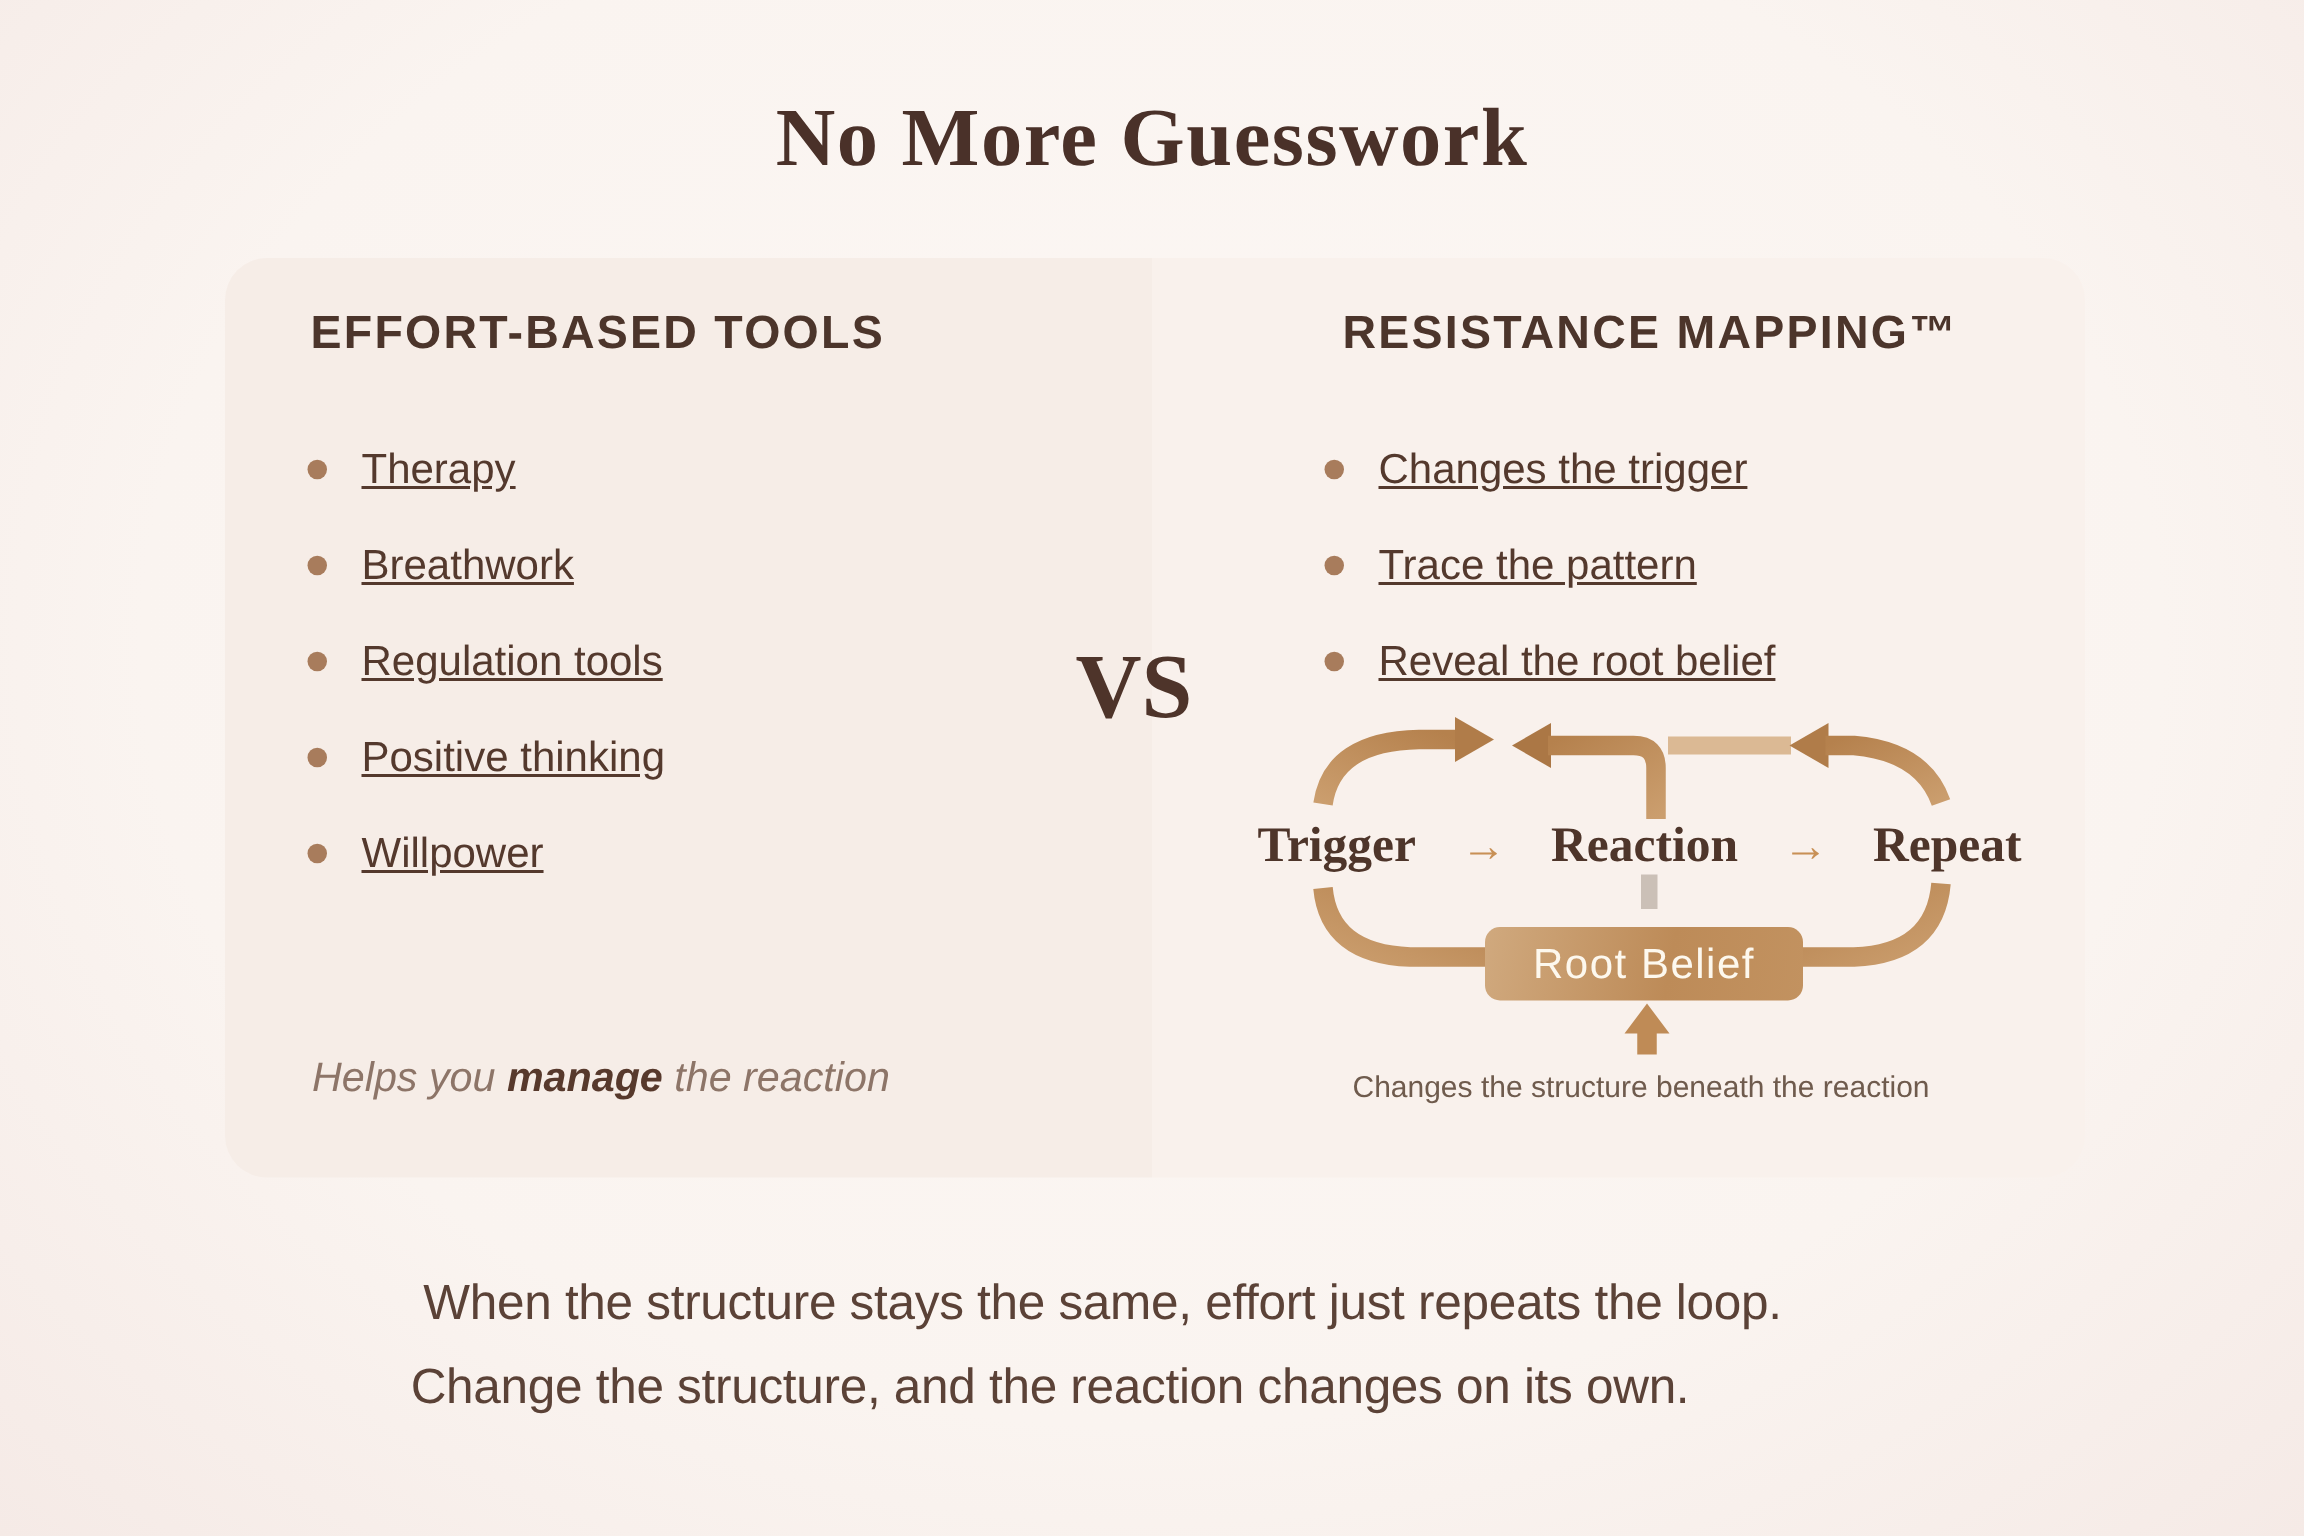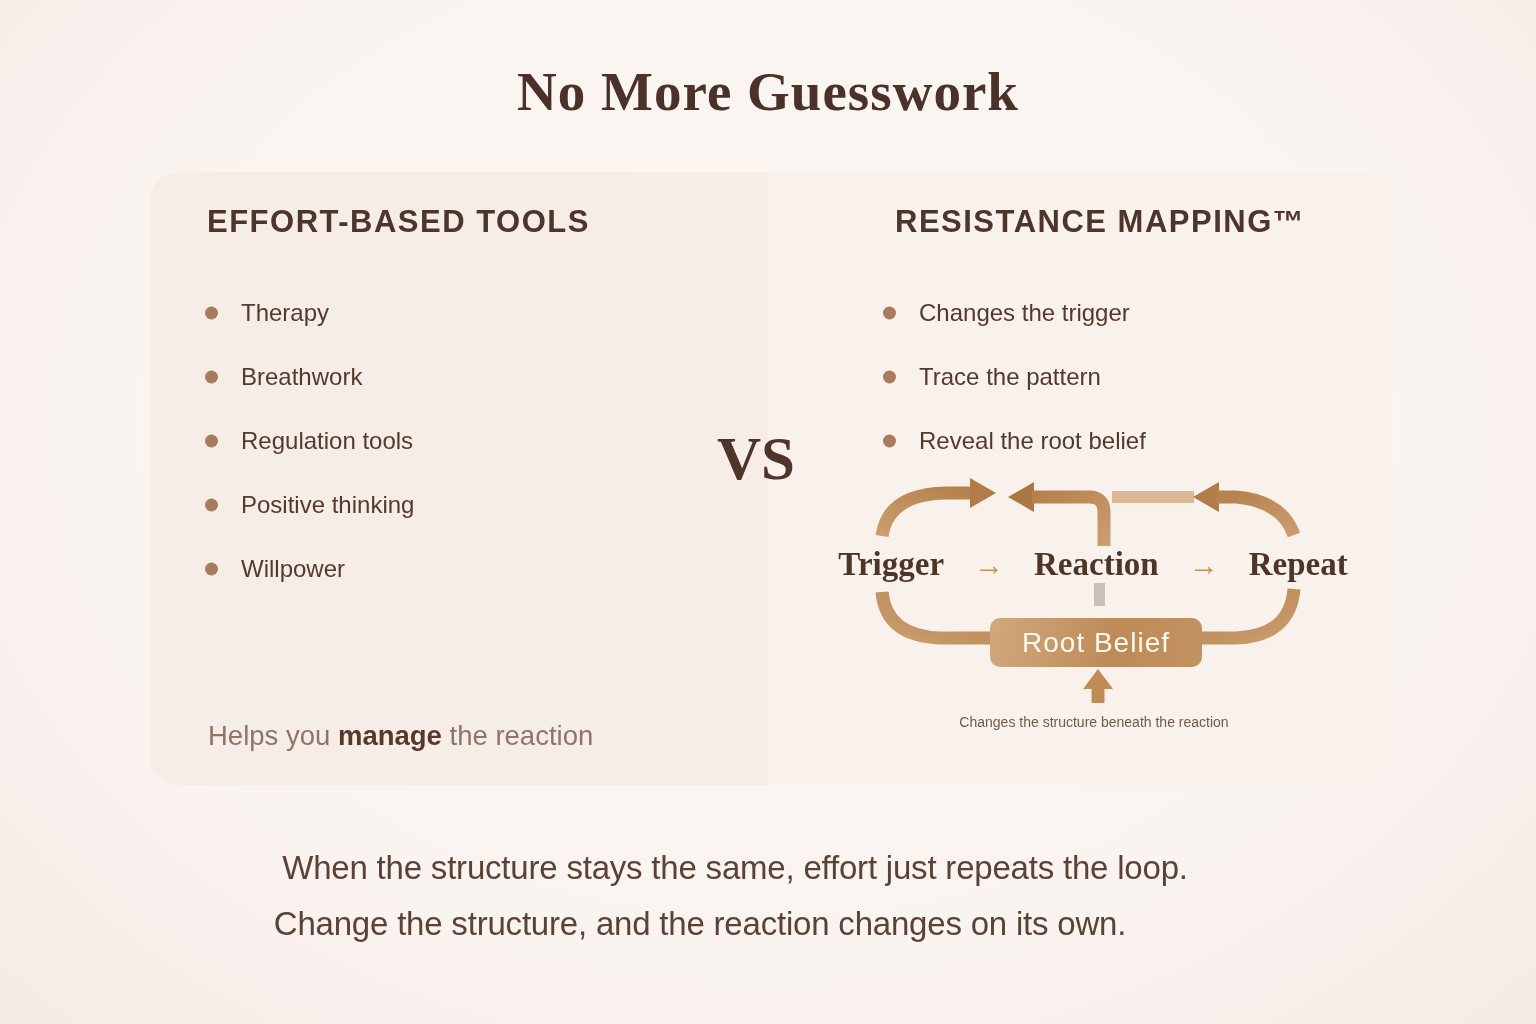--- a/index.html
+++ b/index.html
@@ -55,37 +55,39 @@
     list-style: none;
   }
   .card-left ul.bullet-list { left: 55px; }
   .card-right ul.bullet-list { left: 115px; }
   ul.bullet-list li {
     position: relative;
     height: 64px;
     display: flex;
     align-items: center;
     padding-left: 36px;
-    font-size: 24px;
+    font-size: 28px;
     color: #54392d;
+    text-decoration: underline;
   }
   ul.bullet-list li::before {
     content: "";
     position: absolute;
     left: 0; top: 50%;
     transform: translateY(-50%);
     width: 13px; height: 13px;
     border-radius: 50%;
     background: #a87c5c;
   }
   .footnote {
     position: absolute;
-    left: 58px; top: 548px;
+    left: 58px; top: 530px;
     font-size: 27.5px;
     color: #8d7568;
+    font-style: italic;
   }
   .footnote b { color: #57392c; font-weight: 700; }
   .vs-label {
     position: absolute;
     left: 706px; top: 424px;
     width: 100px;
     text-align: center;
     font-family: "Liberation Serif", serif;
     font-weight: 700;
     font-size: 61px;
@@ -127,21 +129,21 @@
     align-items: center;
     justify-content: center;
     font-size: 28px;
     letter-spacing: 1px;
     color: #fdf8ee;
   }
   .loop-caption {
     position: absolute;
     top: 242px; left: -14px; width: 500px;
     text-align: center;
-    font-size: 14px;
+    font-size: 20px;
     color: #6f5b4d;
   }
   .footer-text {
     position: absolute;
     left: 0; width: 1400px;
     text-align: center;
     font-size: 33px;
     letter-spacing: -0.2px;
     color: #5b4237;
   }

